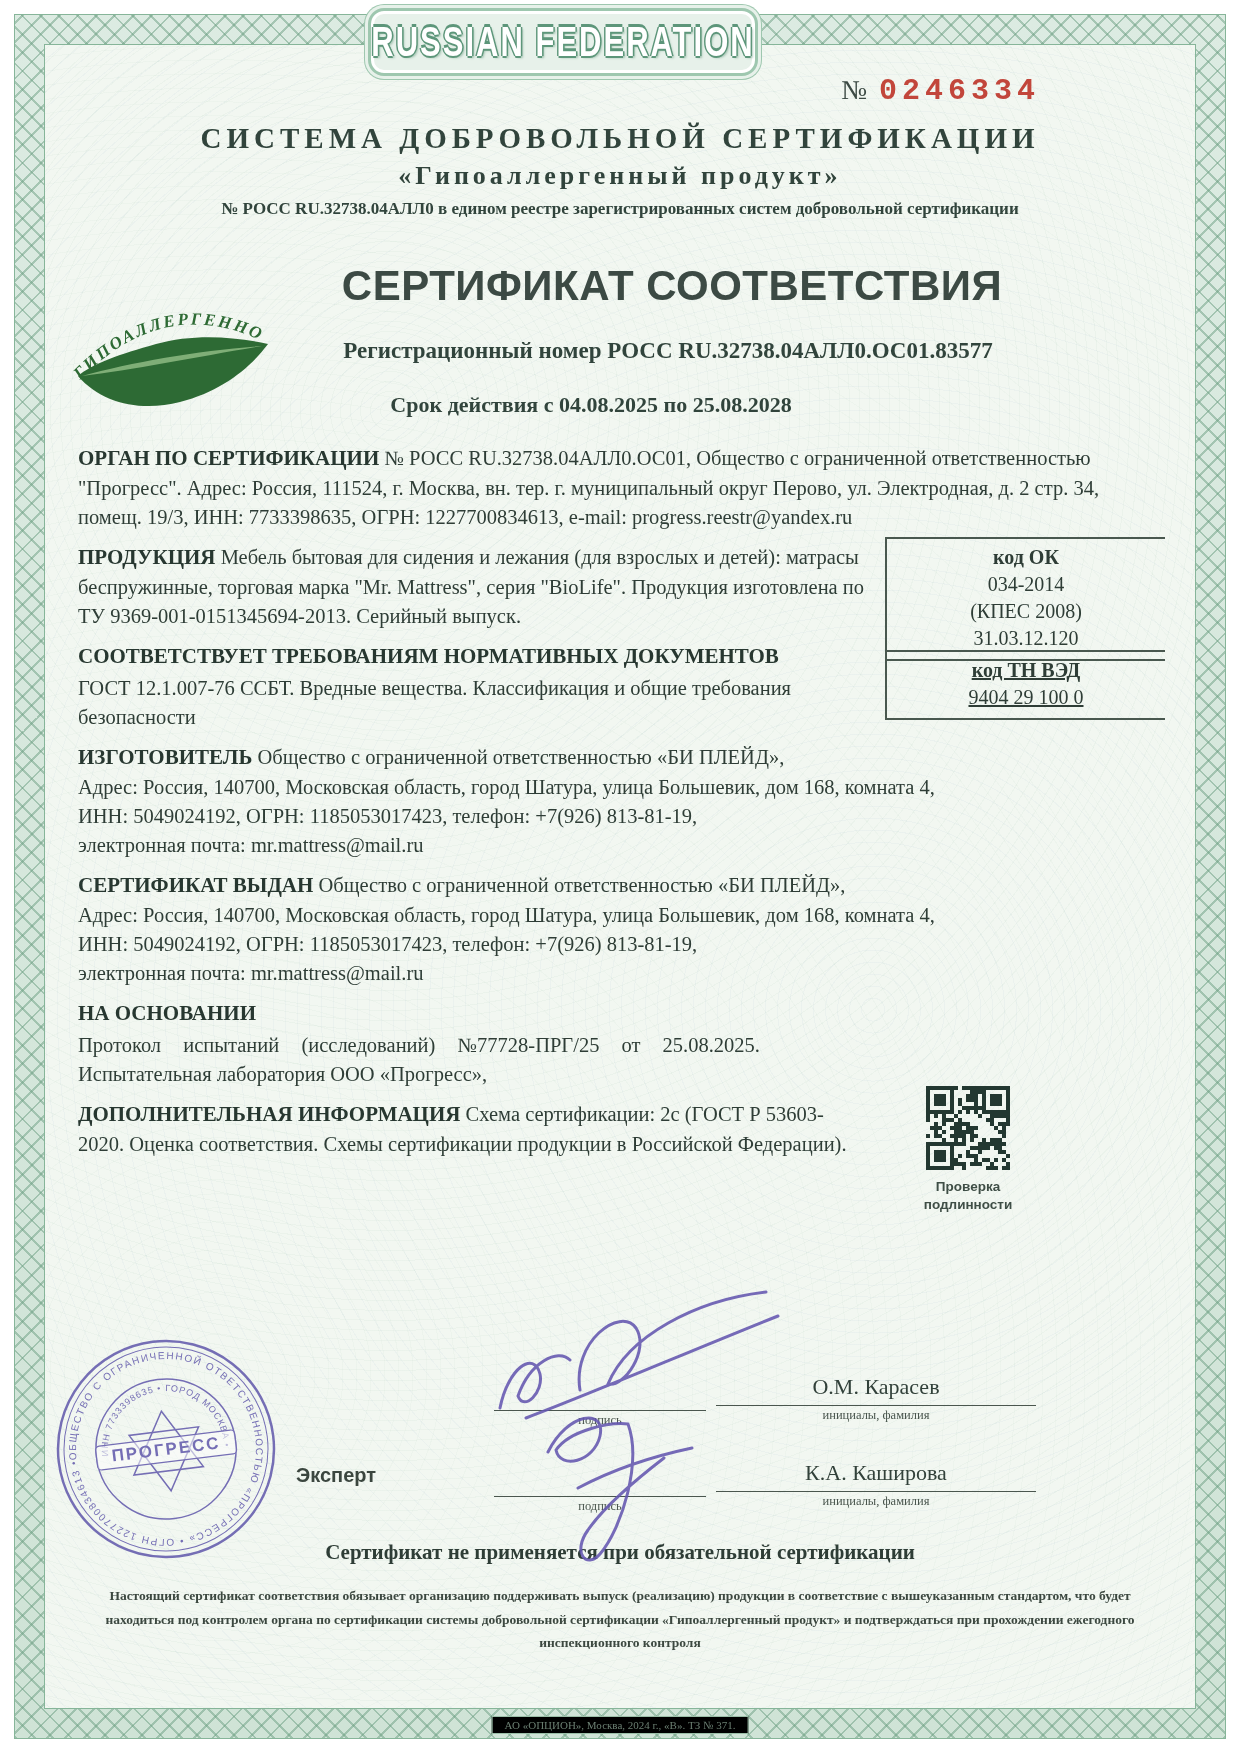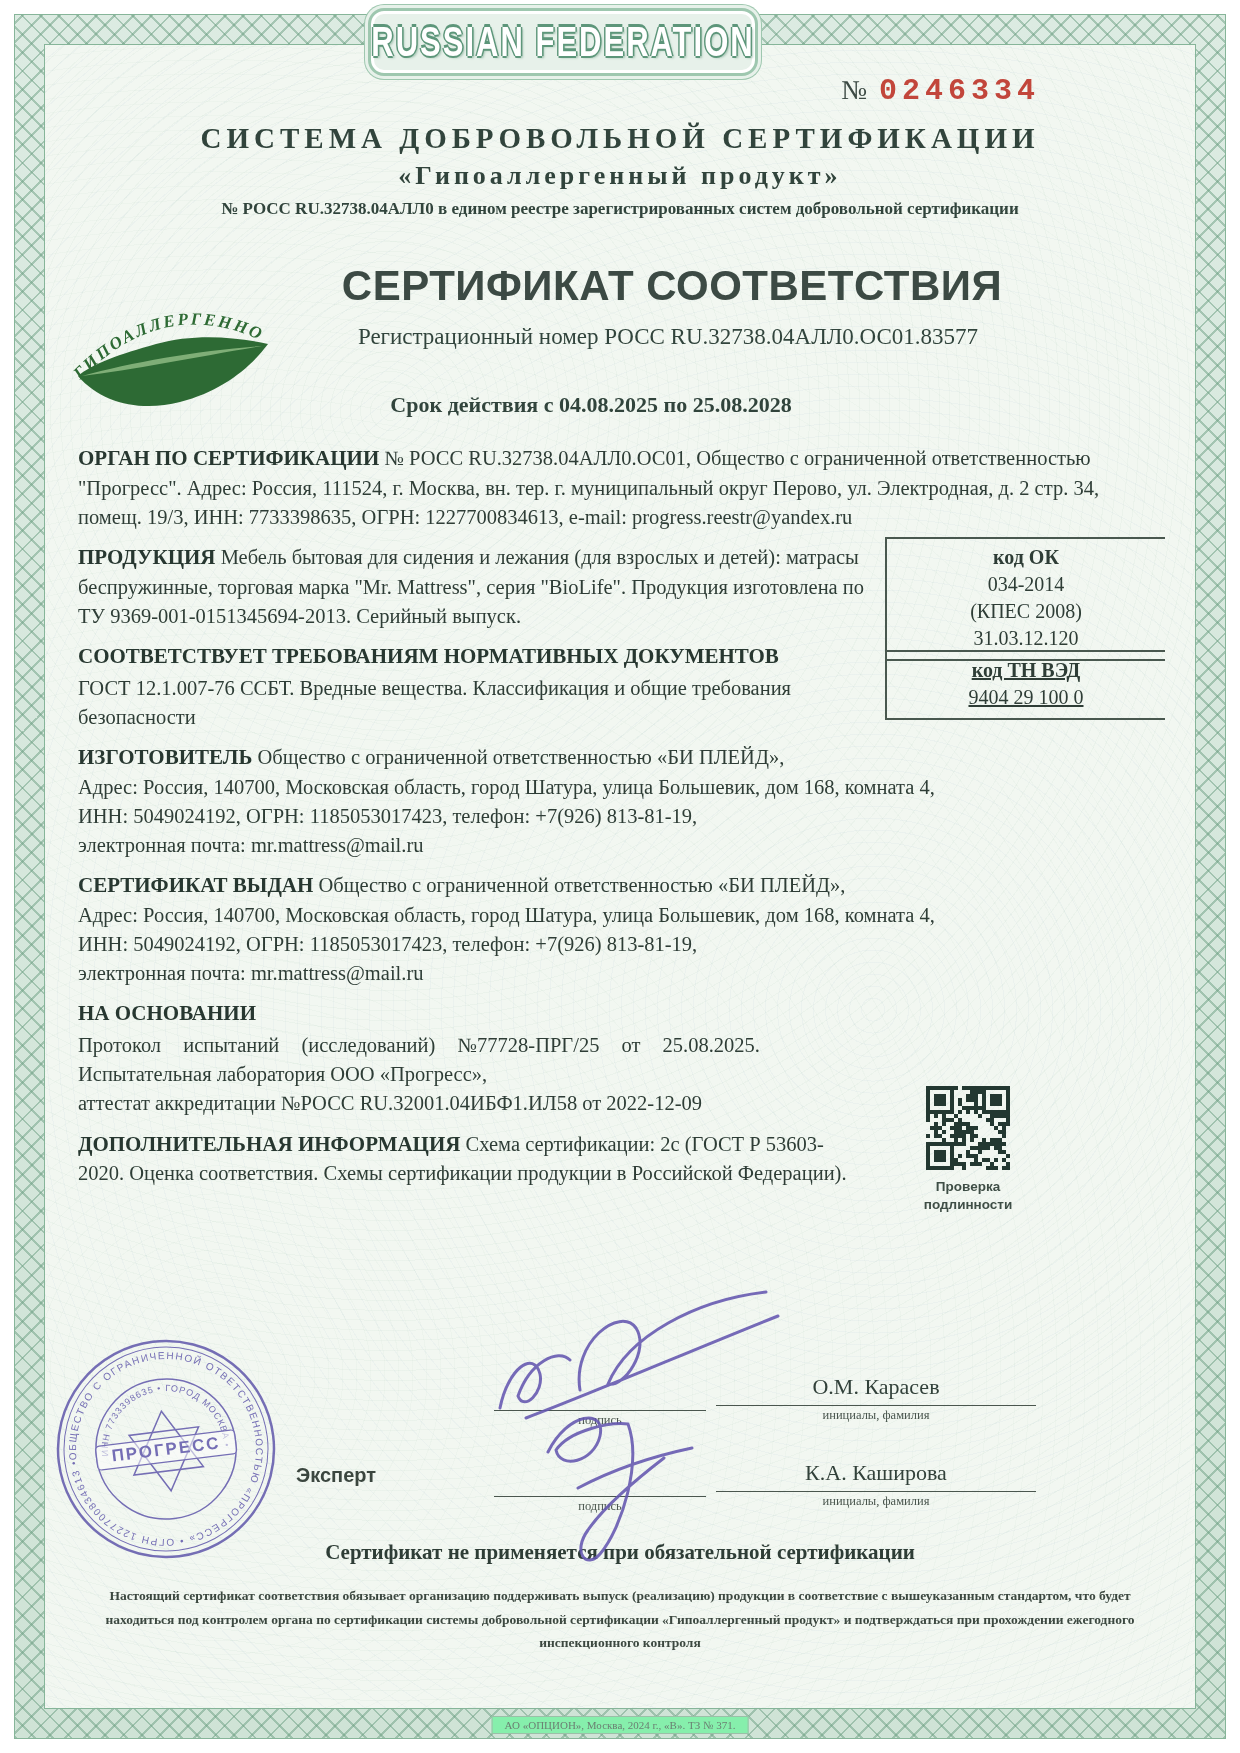--- a/index.html
+++ b/index.html
@@ -36,22 +36,22 @@
   .sys2{position:absolute;top:161px;left:0;width:100%;text-align:center;font-weight:bold;
         font-size:26px;letter-spacing:4px;color:#31443c;}
   .sys3{position:absolute;top:199px;left:0;width:100%;text-align:center;font-weight:bold;
         font-size:17px;color:#31443c;}
   
   .leaf{position:absolute;left:72px;top:284px;z-index:4;}
   
   .title{position:absolute;top:262px;left:0;width:100%;text-align:center;padding-left:104px;
          box-sizing:border-box;font-family:"Liberation Sans",sans-serif;font-weight:bold;
          font-size:42px;letter-spacing:.5px;color:#3c4a44;}
-  .regline{position:absolute;top:324px;left:0;width:100%;text-align:center;padding-left:96px;
-         box-sizing:border-box;font-weight:normal;font-size:23px;color:#31443c;}
+  .regline{position:absolute;top:338px;left:0;width:100%;text-align:center;padding-left:96px;
+         box-sizing:border-box;font-weight:bold;font-size:23px;color:#31443c;}
   .validity{position:absolute;top:392px;left:0;width:100%;text-align:center;padding-right:58px;
          box-sizing:border-box;font-weight:bold;font-size:22px;color:#31443c;}
   
   .content{position:absolute;top:444px;left:78px;right:74px;font-size:20.5px;line-height:1.42;
            color:#2e3d36;}
   .content p{margin:0 0 11px 0;}
   .lbl{font-weight:bold;font-size:21px;color:#273730;}
   .narrow{padding-right:300px;}
   .blocklbl{display:block;margin-bottom:2px;}
   .spread{word-spacing:17px;}
@@ -83,21 +83,21 @@
   .name1{left:716px;top:1374px;}
   .name2{left:716px;top:1460px;}
   .sigsvg{position:absolute;left:430px;top:1290px;z-index:5;pointer-events:none;}
   .stamp{position:absolute;left:52px;top:1335px;z-index:4;opacity:.82;transform:rotate(-7deg);}
   
   .restrict{position:absolute;top:1540px;left:0;width:100%;text-align:center;font-weight:bold;
             font-size:21px;color:#2e3d36;z-index:3;}
   .fine{position:absolute;top:1584px;left:92px;right:92px;text-align:center;font-weight:bold;
         font-size:13.5px;line-height:1.75;color:#3c4840;z-index:3;}
   .printpill{position:absolute;bottom:19px;left:50%;transform:translateX(-50%);z-index:6;
-        background:#86efac;border:1px solid #9bbfa8;padding:2px 12px;font-size:11px;color:#6b7f72;
+        background:#000000;border:1px solid #9bbfa8;padding:2px 12px;font-size:11px;color:#6b7f72;
         white-space:nowrap;}
 </style>
 </head>
 <body>
 
 <div class="page">
   <div class="band"></div>
   <div class="inner"></div>
 
   <div class="badge">
@@ -146,21 +146,21 @@
 
     <p><b class="lbl">СЕРТИФИКАТ ВЫДАН</b>
       <span>Общество с ограниченной ответственностью «БИ ПЛЕЙД»,</span><br>
       <span>Адрес: Россия, 140700, Московская область, город Шатура, улица Большевик, дом 168, комната 4,</span><br>
       <span>ИНН: 5049024192, ОГРН: 1185053017423, телефон: +7(926) 813-81-19,</span><br>
       <span>электронная почта: mr.mattress@mail.ru</span></p>
 
     <p><b class="lbl blocklbl">НА ОСНОВАНИИ</b>
       <span class="spread">Протокол испытаний (исследований) №77728-ПРГ/25 от 25.08.2025.</span><br>
       <span>Испытательная лаборатория ООО «Прогресс»,</span><br>
-      <span>аттестат аккредитации №РОСС RU.32001.04ИБФ1.ИЛ58 от 2022-12-09</span></p>
+      </p>
 
     <p class="narrow"><b class="lbl">ДОПОЛНИТЕЛЬНАЯ ИНФОРМАЦИЯ</b>
       <span>Схема сертификации: 2с (ГОСТ Р 53603-2020. Оценка соответствия. Схемы сертификации продукции в Российской Федерации).</span></p>
   </div>
 
   <div class="codebox box-ok">
     <div class="cl">код  ОК</div>
     <div>034-2014</div>
     <div>(КПЕС 2008)</div>
     <div>31.03.12.120</div>

